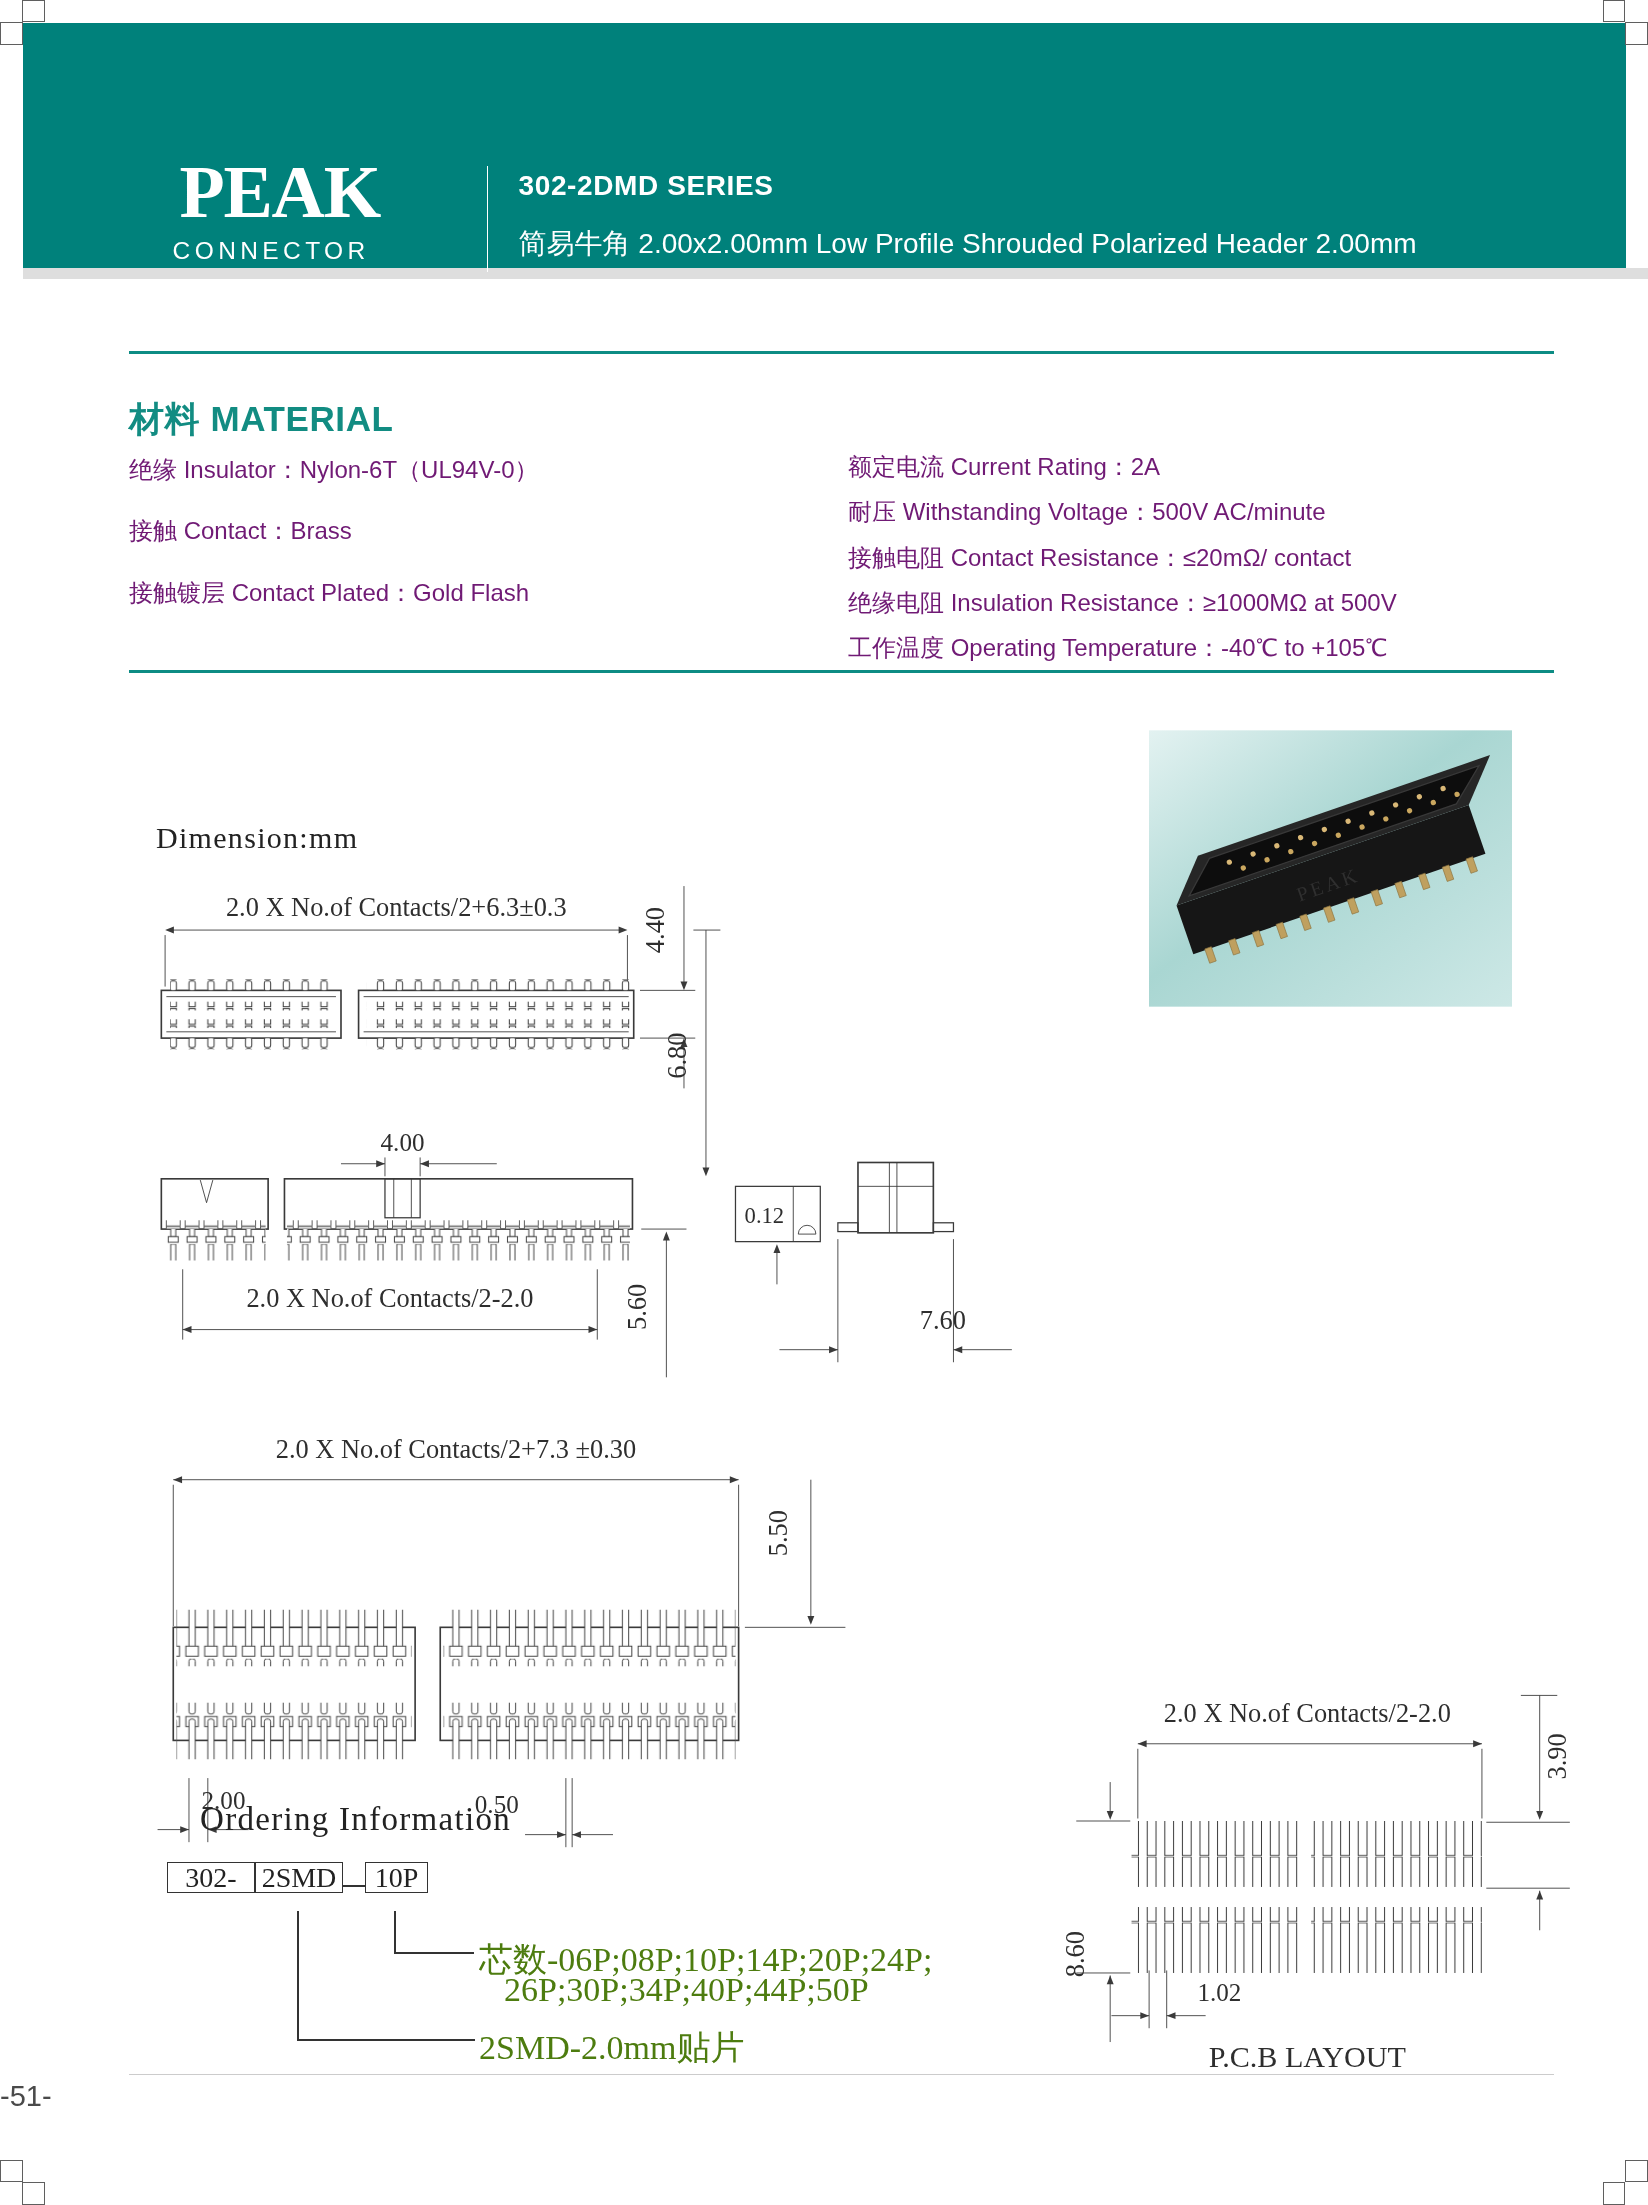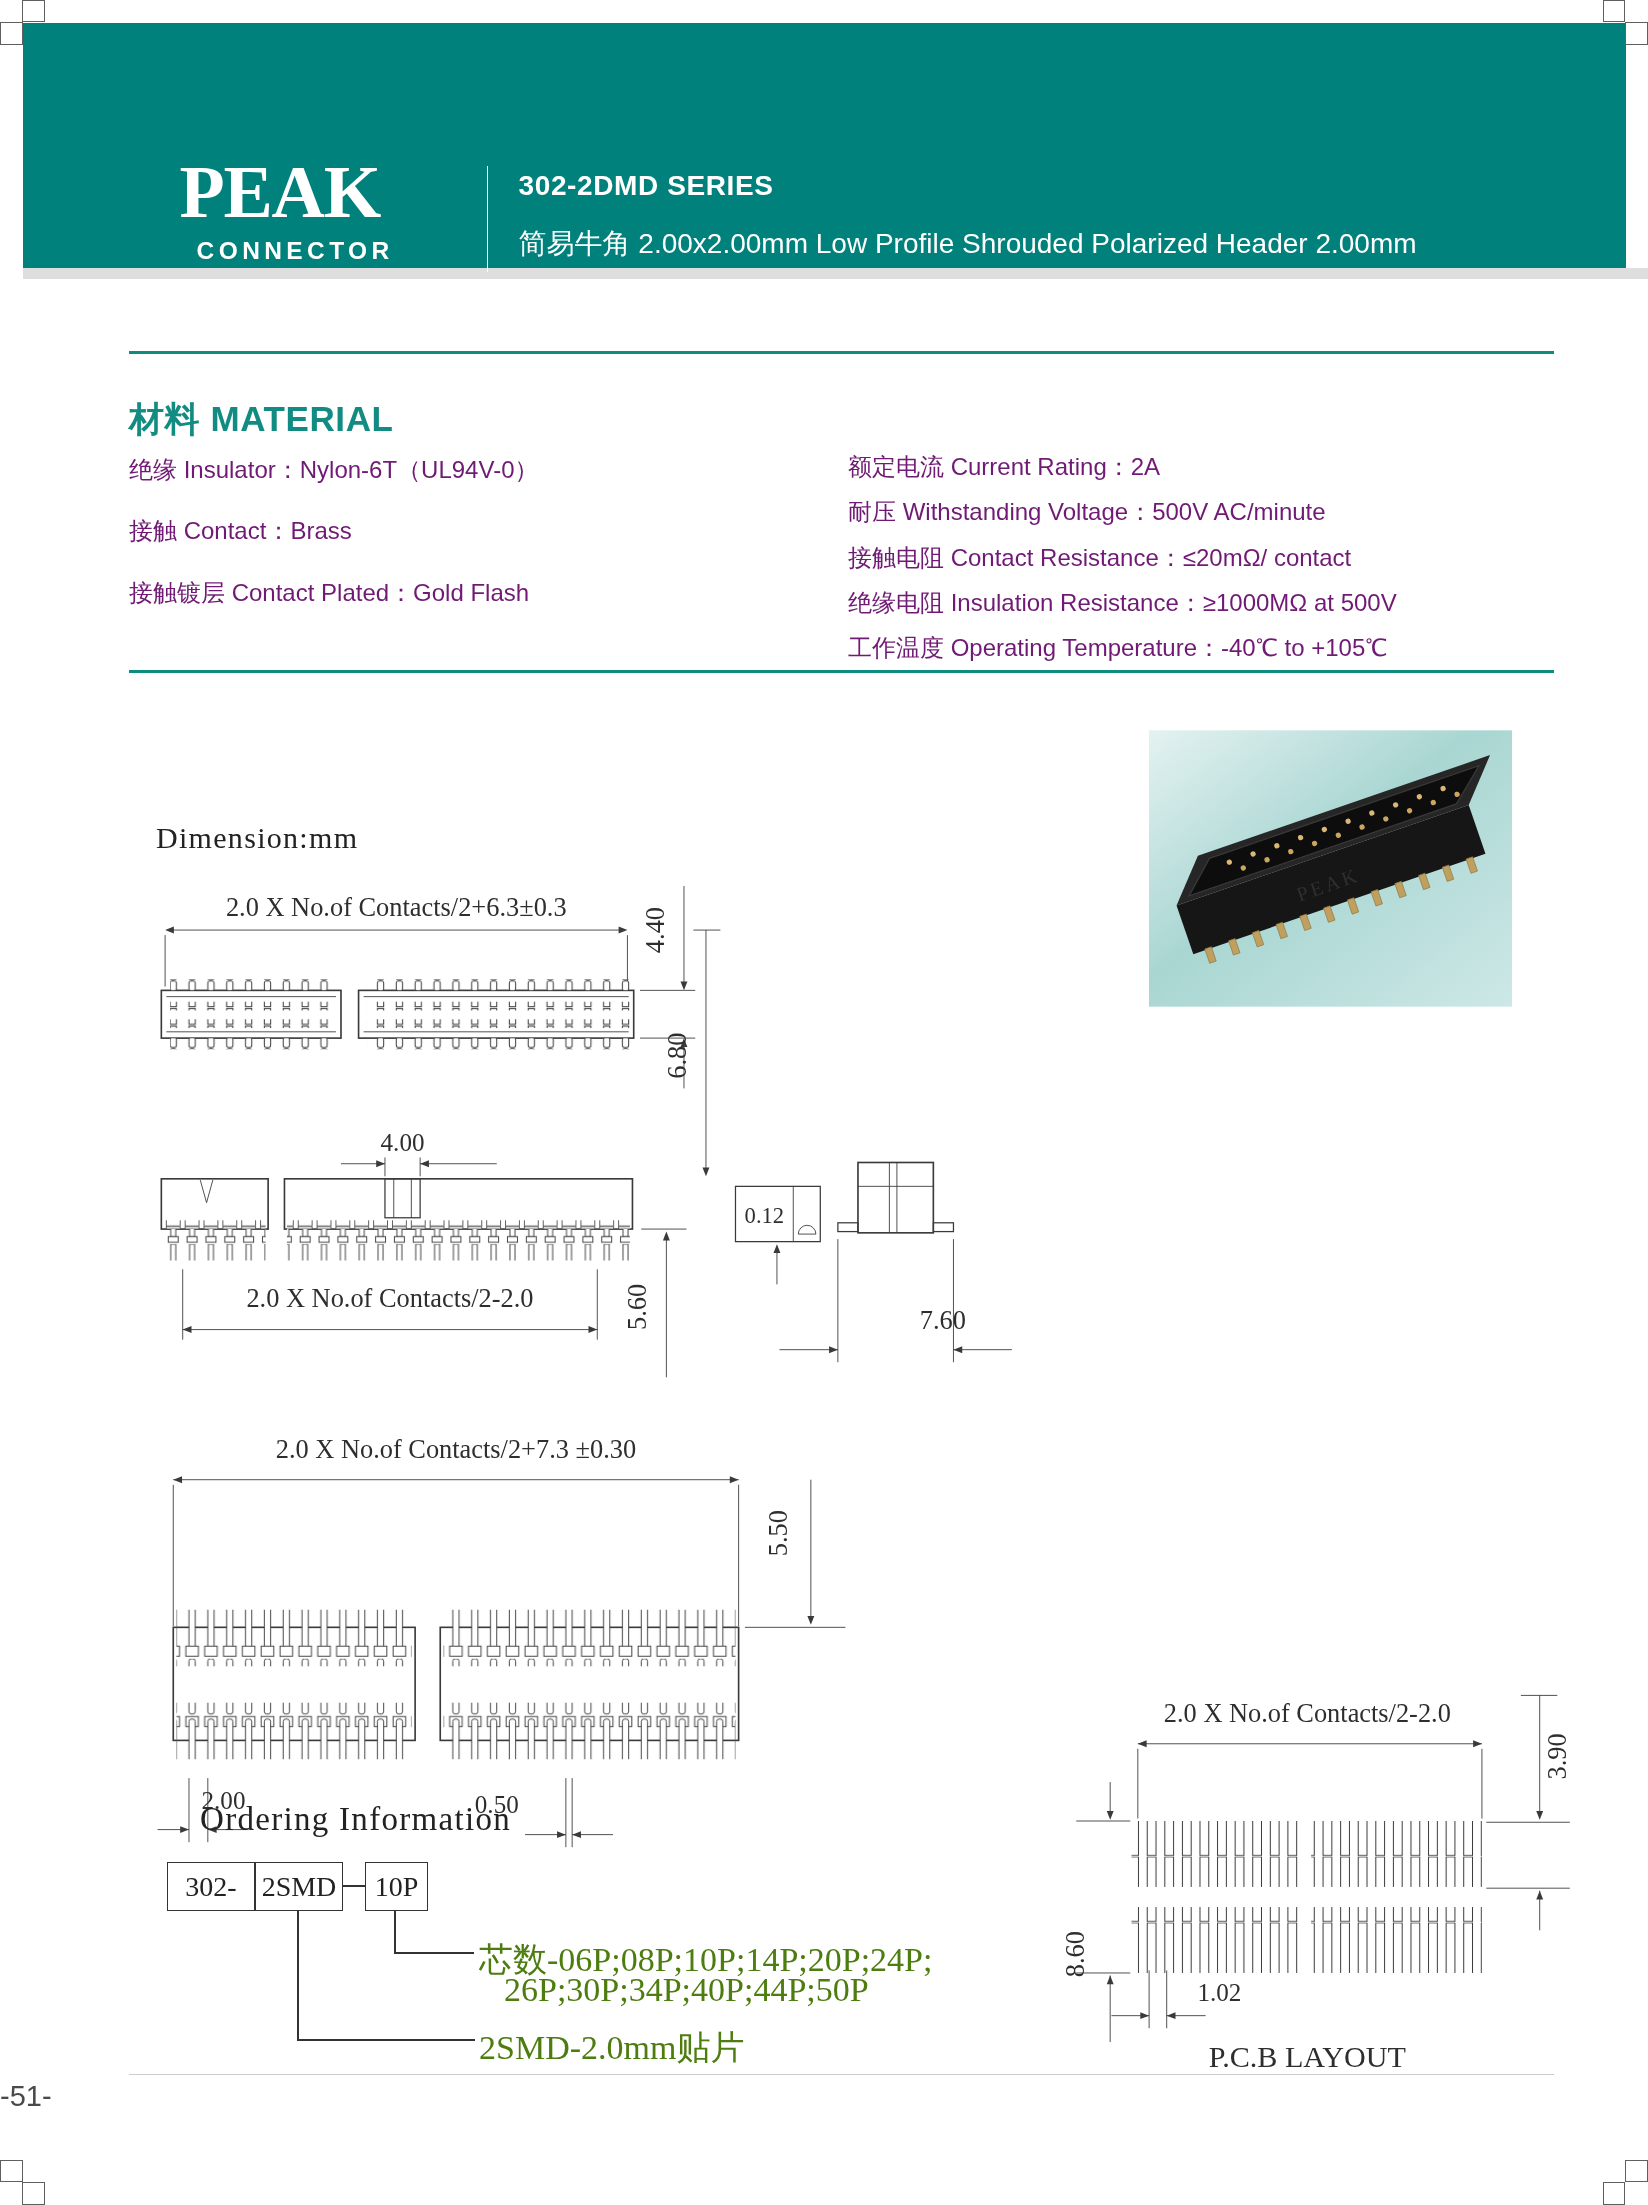--- a/index.html
+++ b/index.html
@@ -6,37 +6,37 @@
   #page{position:relative;width:1648px;height:2205px;background:#ffffff;overflow:hidden;
         font-family:"Liberation Sans",sans-serif;color:#2e2e2e;}
   .abs{position:absolute;}
   
   .csq{position:absolute;background:#ffffff;border:1.3px solid #5f5f5f;box-sizing:border-box;z-index:6;}
   
   #banner{position:absolute;left:22.6px;top:22.6px;width:1603px;height:245px;background:#00817b;z-index:2;}
   #grayStrip{position:absolute;left:22.6px;top:268px;width:1626px;height:10.7px;background:#dedede;}
   .logoMain{position:absolute;left:157px;top:132px;font-family:"Liberation Serif",serif;
             font-weight:bold;font-size:74px;line-height:1;color:#ffffff;letter-spacing:-1.3px;}
-  .logoSub{position:absolute;left:174px;top:214px;font-weight:bold;font-size:24.5px;color:#ffffff;letter-spacing:4.4px;}
+  .logoSub{position:absolute;left:150px;top:214px;font-weight:normal;font-size:24.5px;color:#ffffff;letter-spacing:4.4px;}
   .divider{position:absolute;left:464px;top:143px;width:1.9px;height:106px;background:#ffffff;}
   .seriesTitle{position:absolute;left:496px;top:147px;font-size:28px;font-weight:bold;color:#ffffff;letter-spacing:0.6px;}
   .subTitle{position:absolute;left:496px;top:202px;font-size:28px;color:#ffffff;}
   
   .rule{position:absolute;left:129px;width:1425px;height:3.1px;background:#0d8c84;}
   
   .secHead{position:absolute;font-size:35px;color:#128c82;letter-spacing:0.6px;font-weight:bold;}
   .row{position:absolute;font-size:24px;color:#701a75;}
   
   .cadTxt{position:absolute;font-family:"Liberation Serif",serif;color:#222222;}
   .cad{font-family:"Liberation Serif",serif;fill:#2e2e2e;}
   .ln{stroke:#3a3a3a;fill:none;}
   .tn{stroke:#3a3a3a;stroke-width:1.4;fill:none;}
   .bd{stroke:#3a3a3a;stroke-width:2.6;fill:none;}
   
-  .obox{position:absolute;top:1862px;height:49px;border:1.6px solid #333;box-sizing:border-box;
+  .obox{position:absolute;top:1862px;height:31px;border:1.6px solid #333;box-sizing:border-box;
         display:flex;align-items:center;justify-content:center;
         font-family:"Liberation Serif",serif;font-size:28px;color:#222;}
   .oline{position:absolute;background:#333333;}
   .olabel{position:absolute;font-family:"Liberation Serif",serif;font-size:34px;color:#4d7c0f;}
   
   #footRule{position:absolute;left:129px;top:2074px;width:1425px;height:1.3px;background:#cccccc;}
   #pageNum{position:absolute;left:0;top:2080px;width:1648px;font-size:29px;color:#4a4a4a;}
 </style>
 </head>
 <body>

